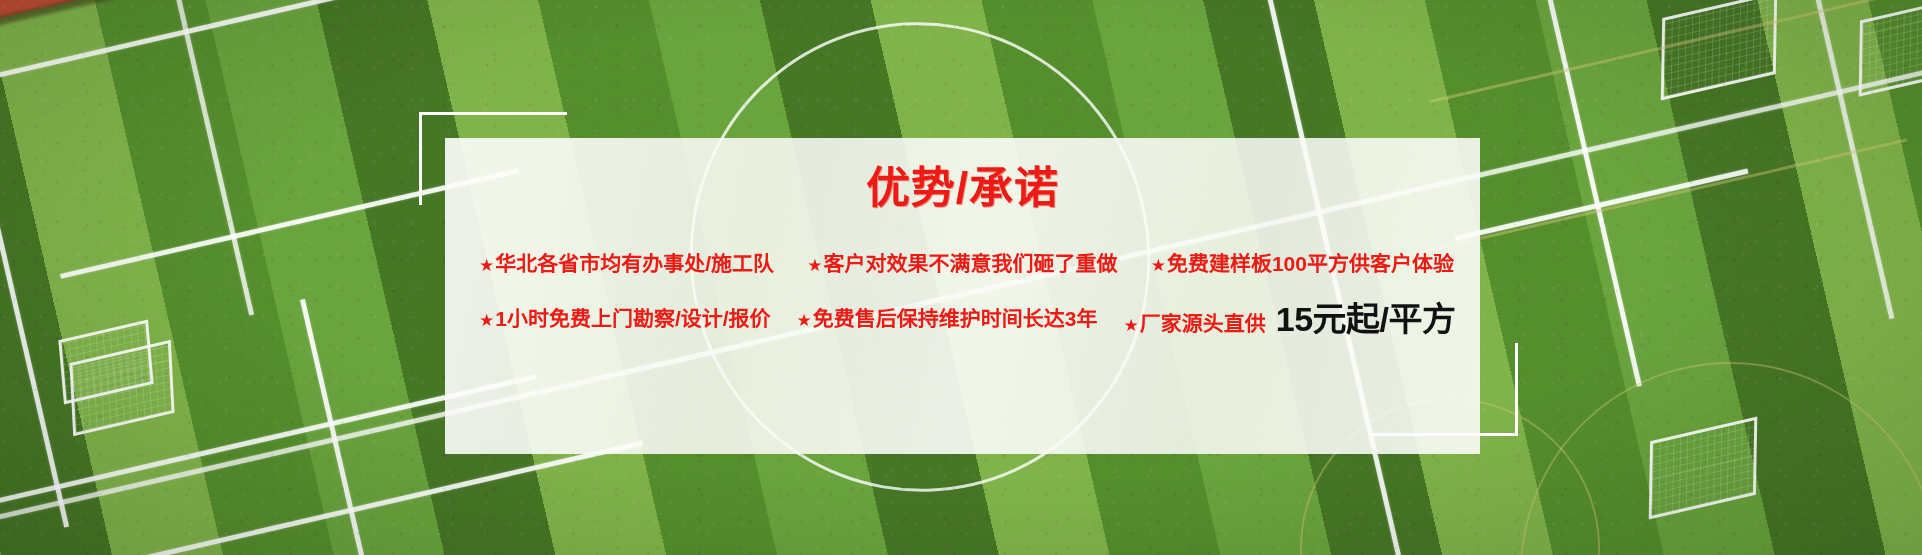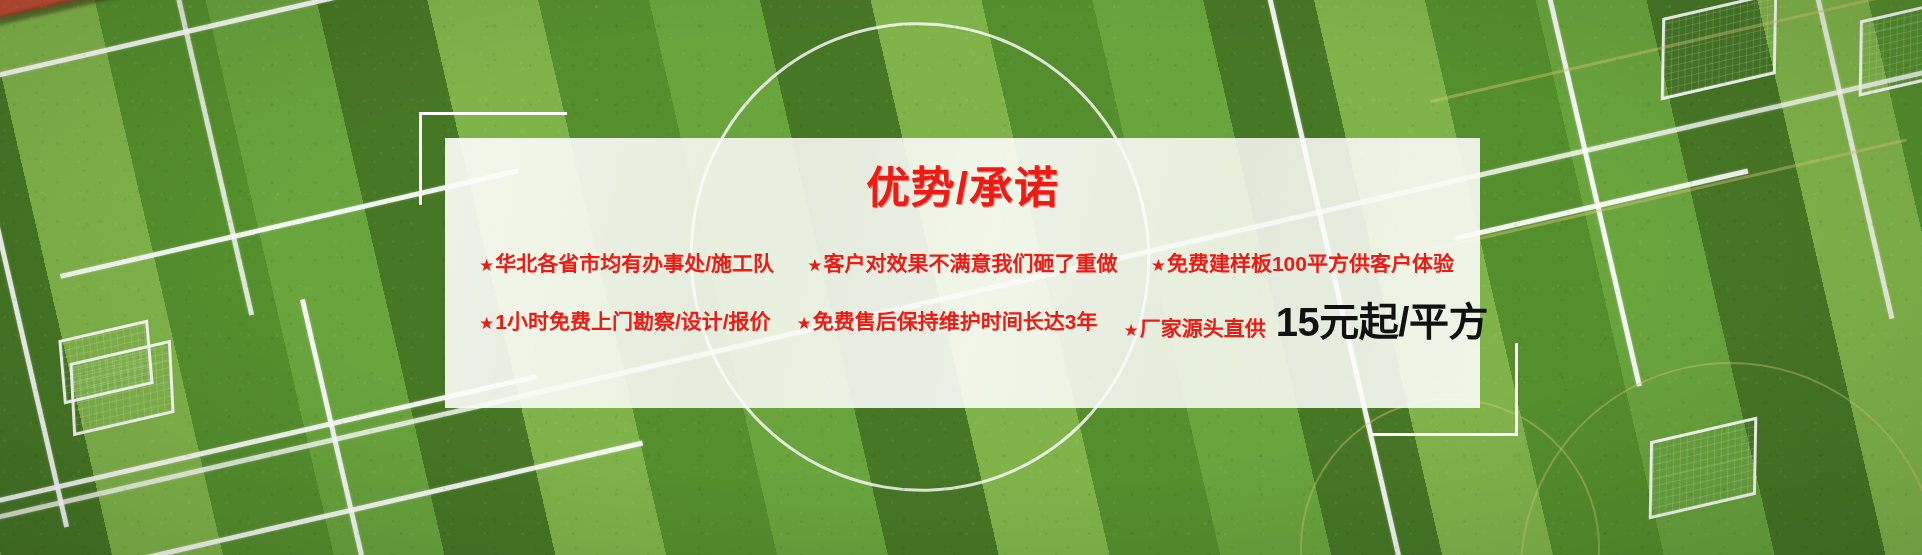--- a/index.html
+++ b/index.html
@@ -110,21 +110,21 @@
     border:3px solid rgba(255,255,255,.80);
     border-radius:50%;
     background:transparent;
   }
   .arc-faint { border-color:rgba(214,198,120,.42); border-width:2px; }
 
   
   .panel {
     position:absolute;
     left:445px; top:138px;
-    width:1035px; height:270px;
+    width:1035px; height:316px;
     background:rgba(250,250,246,0.86);
     z-index:6;
   }
   .panel-sheen {
     position:absolute; inset:0;
     background:linear-gradient(102deg,
       rgba(255,255,255,.42) 0%,
       rgba(255,255,255,.08) 30%,
       rgba(255,255,255,.34) 52%,
       rgba(255,255,255,.05) 74%,
@@ -201,21 +201,21 @@
     font-size:17px;
     margin-right:1px;
     color:#ee1a14;
   }
   .bullet-col-1 { flex:0 0 auto; }
   .bullet-col-2 { flex:0 0 auto; margin-left:26px; }
   .bullet-col-3 { flex:0 0 auto; margin-left:26px; }
 
   .price {
     color:#111111;
-    font-size:40px;
+    font-size:34px;
     font-weight:bold;
     margin-left:10px;
     letter-spacing:-.5px;
     line-height:1;
   }
 </style>
 </head>
 <body>
 
 <div class="banner">

